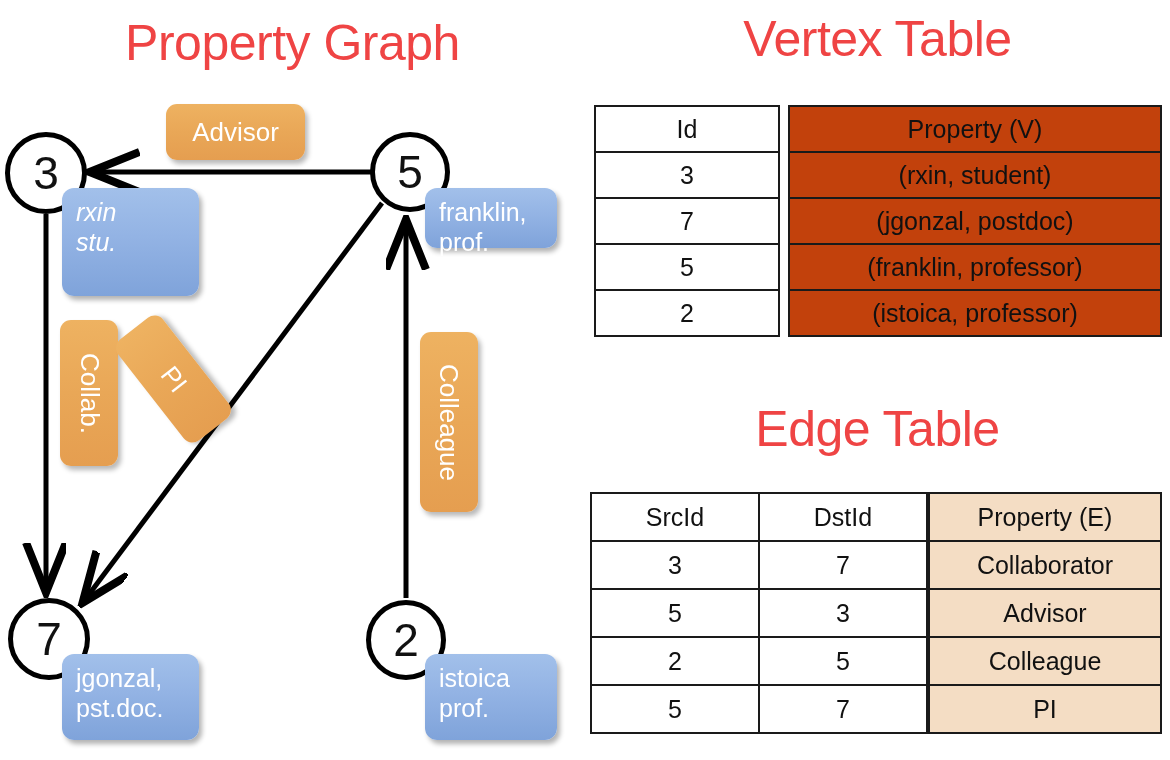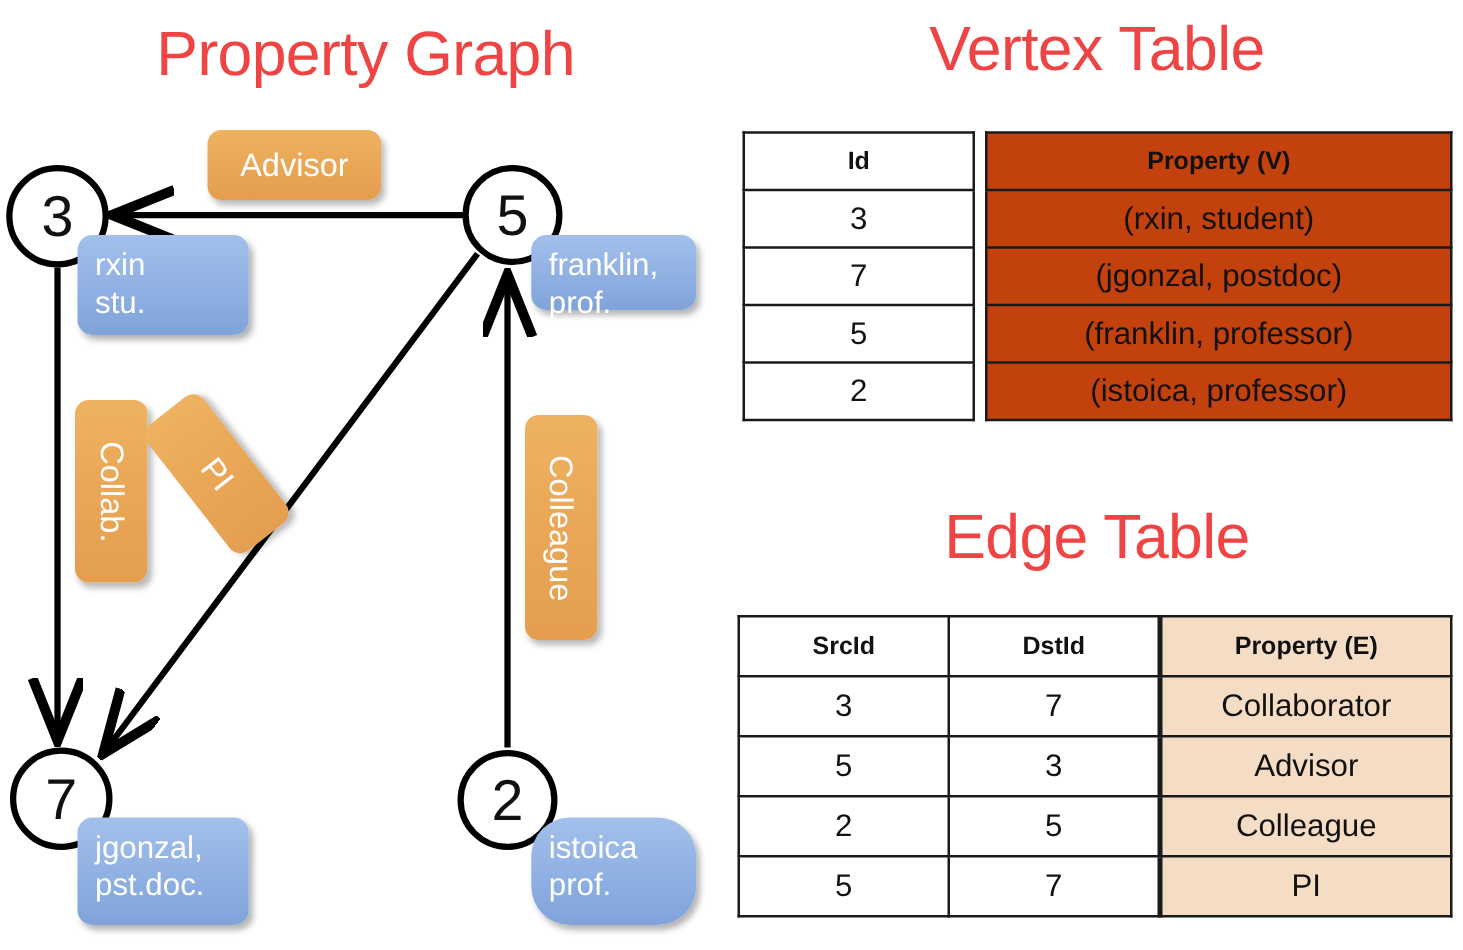--- a/index.html
+++ b/index.html
@@ -72,24 +72,24 @@
     box-shadow: 3px 4px 5px rgba(0,0,0,0.30);
     color: #ffffff;
     font-size: 25px;
     font-weight: 300;
     line-height: 1.18;
     padding: 10px 0 0 14px;
     box-sizing: border-box;
     z-index: 4;
     font-family: "Liberation Sans", sans-serif;
   }
-  #prop-rxin     { left: 62px;  top: 188px; width: 137px; height: 80px; }
+  #prop-rxin     { left: 62px;  top: 188px; width: 137px; height: 108px; font-style: italic; }
   #prop-franklin { left: 425px; top: 188px; width: 132px; height: 60px; }
   #prop-jgonzal  { left: 62px;  top: 654px; width: 137px; height: 86px; }
-  #prop-istoica  { left: 425px; top: 654px; width: 132px; height: 86px; border-radius: 31px; }
+  #prop-istoica  { left: 425px; top: 654px; width: 132px; height: 86px; }
   .prop-line { display: block; }
 
   
   .edge-label {
     position: absolute;
     border-radius: 11px;
     background: linear-gradient(to bottom, #eeb261 0%, #e9a757 50%, #e59e50 100%);
     box-shadow: 3px 4px 5px rgba(0,0,0,0.28);
     color: #ffffff;
     font-size: 26px;
@@ -131,22 +131,22 @@
     border: 2px solid #1a1a1a;
     text-align: center;
     font-weight: 300;
     font-size: 25px;
     color: #111111;
     padding: 0;
     height: 46px;
     box-sizing: border-box;
   }
   .tbl th {
-    font-weight: 700;
-    font-size: 20px;
+    font-weight: 400;
+    font-size: 25px;
   }
   .cell-plain { background: #ffffff; }
   .cell-blue  { background: #c2410c; }
   .cell-peach { background: #f4ddc4; }
 
   
   #vertex-table-id   { left: 594px; top: 105px; width: 186px; }
   #vertex-table-prop { left: 788px; top: 105px; width: 374px; }
 
   

